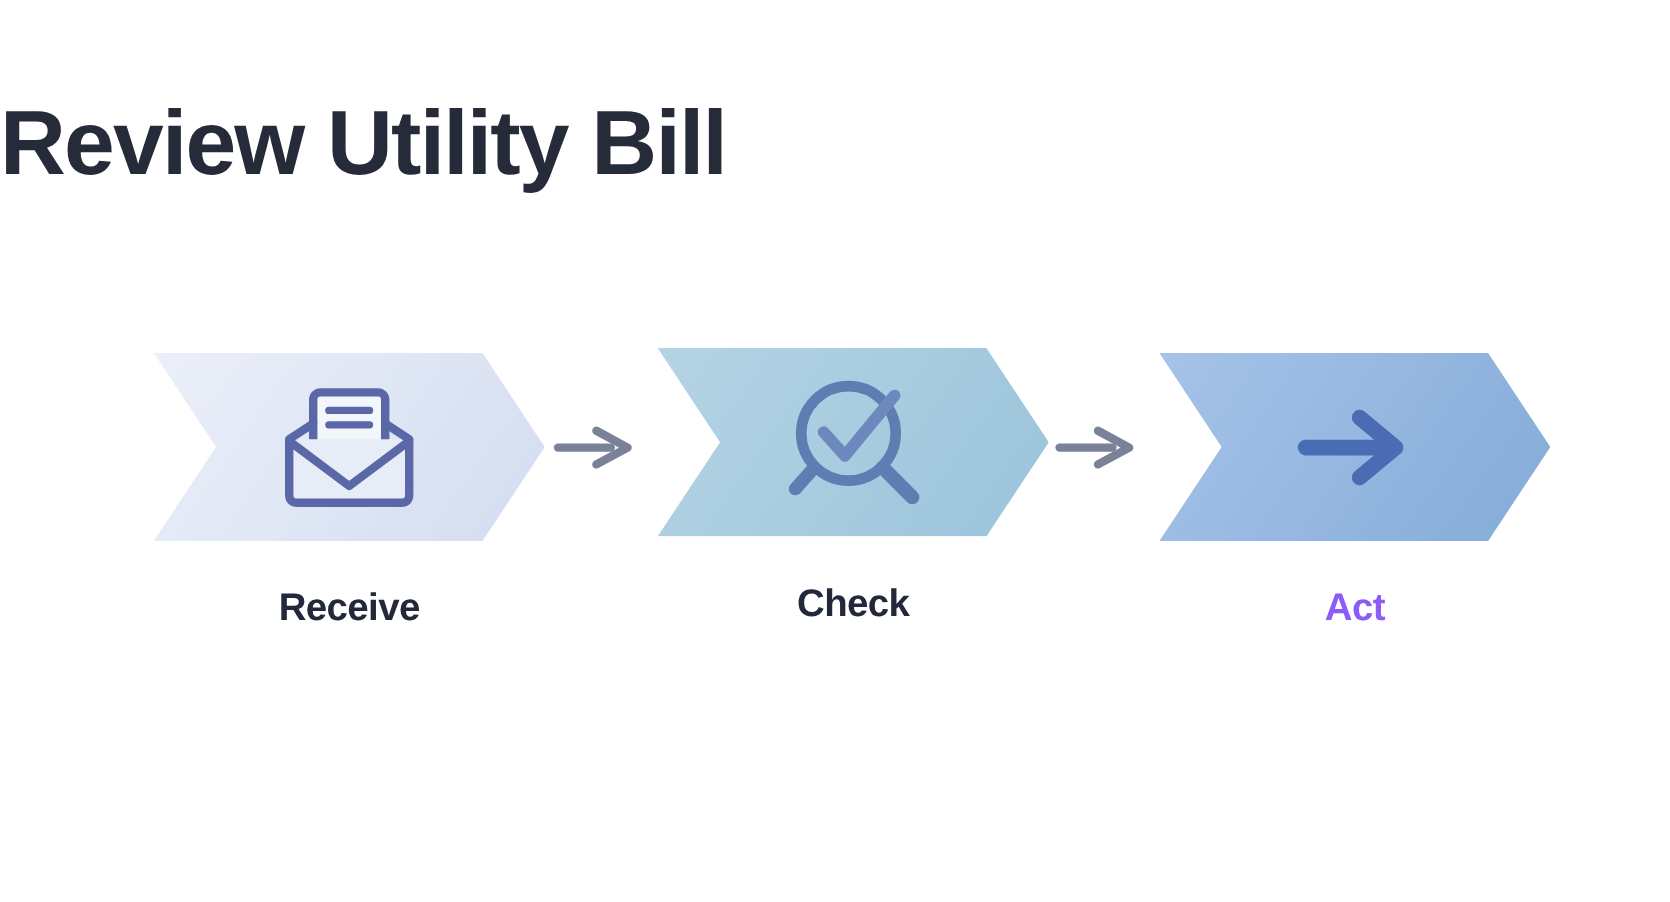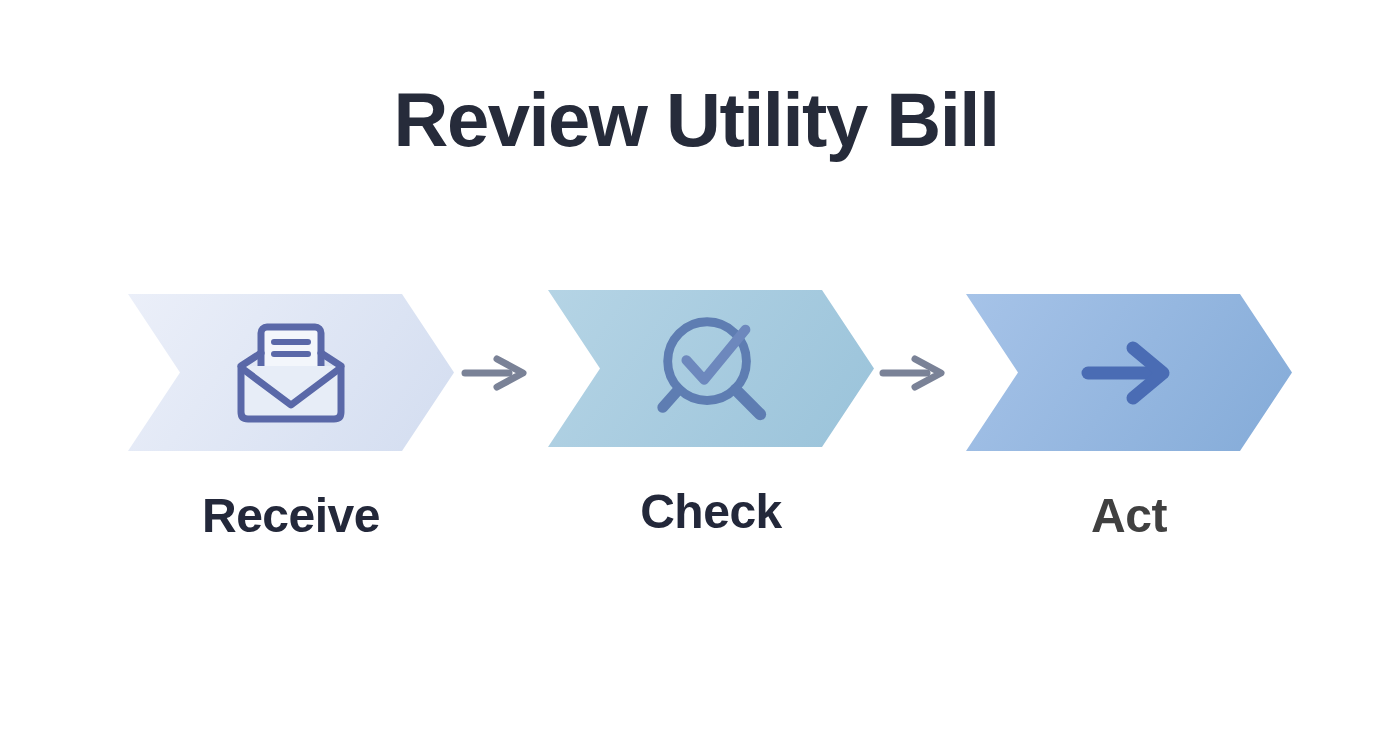--- a/index.html
+++ b/index.html
@@ -2,33 +2,33 @@
 <html><head>
 <meta charset="utf-8">
 <style>
   html,body{margin:0;padding:0;background:#ffffff;}
   .canvas{
     position:relative;width:1392px;height:752px;background:#ffffff;
     font-family:"Liberation Sans",sans-serif;overflow:hidden;
   }
   .title{
     position:absolute;top:78px;left:0;right:0;margin:0;
-    text-align:center;font-size:76px;font-weight:700;letter-spacing:-1.5px;
+    font-size:76px;font-weight:700;letter-spacing:-1.5px;
     line-height:1.1;
   }
   .step{position:absolute;width:326px;}
   .chevron{
     width:326px;height:157px;
     clip-path:polygon(0 0, calc(100% - 52px) 0, 100% 50%, calc(100% - 52px) 100%, 0 100%, 52px 50%);
     background:linear-gradient(125deg,var(--fa,#dde4f2),var(--fb,#c9d5ec));
     display:flex;align-items:center;justify-content:center;
   }
   .step-label{
     position:absolute;top:194px;left:0;width:326px;
-    text-align:center;font-size:48px;font-weight:700;letter-spacing:-0.5px;
+    text-align:center;font-size:32px;font-weight:700;letter-spacing:-0.5px;
   }
   .connector{position:absolute;top:351px;}
   svg{display:block;}
 </style>
 </head>
 <body>
 
 <div class="canvas">
 
   <h1 class="title" style="color: rgb(38, 43, 58);">Review Utility Bill</h1>
@@ -70,16 +70,16 @@
     <path d="M38,8 L64,22 L38,36" fill="none" stroke="currentColor" stroke-width="7" stroke-linecap="round" stroke-linejoin="round"></path>
   </svg>
 
   <div class="step" style="left:966px;top:294px;">
     <div class="chevron" style="--fa: #a6c3e8; --fb: #84abd8;">
       <svg width="96" height="72" viewBox="0 0 96 72" fill="none" style="color: rgb(74, 108, 180);">
         <line x1="7" y1="36" x2="70" y2="36" stroke="currentColor" stroke-width="13" stroke-linecap="round"></line>
         <path d="M52,11 L82,36 L52,61" fill="none" stroke="currentColor" stroke-width="13" stroke-linecap="round" stroke-linejoin="round"></path>
       </svg>
     </div>
-    <div class="step-label" style="color: #404040;">Act</div>
+    <div class="step-label" style="color: #8b5cf6;">Act</div>
   </div>
 
 </div>
 
 </body></html>

